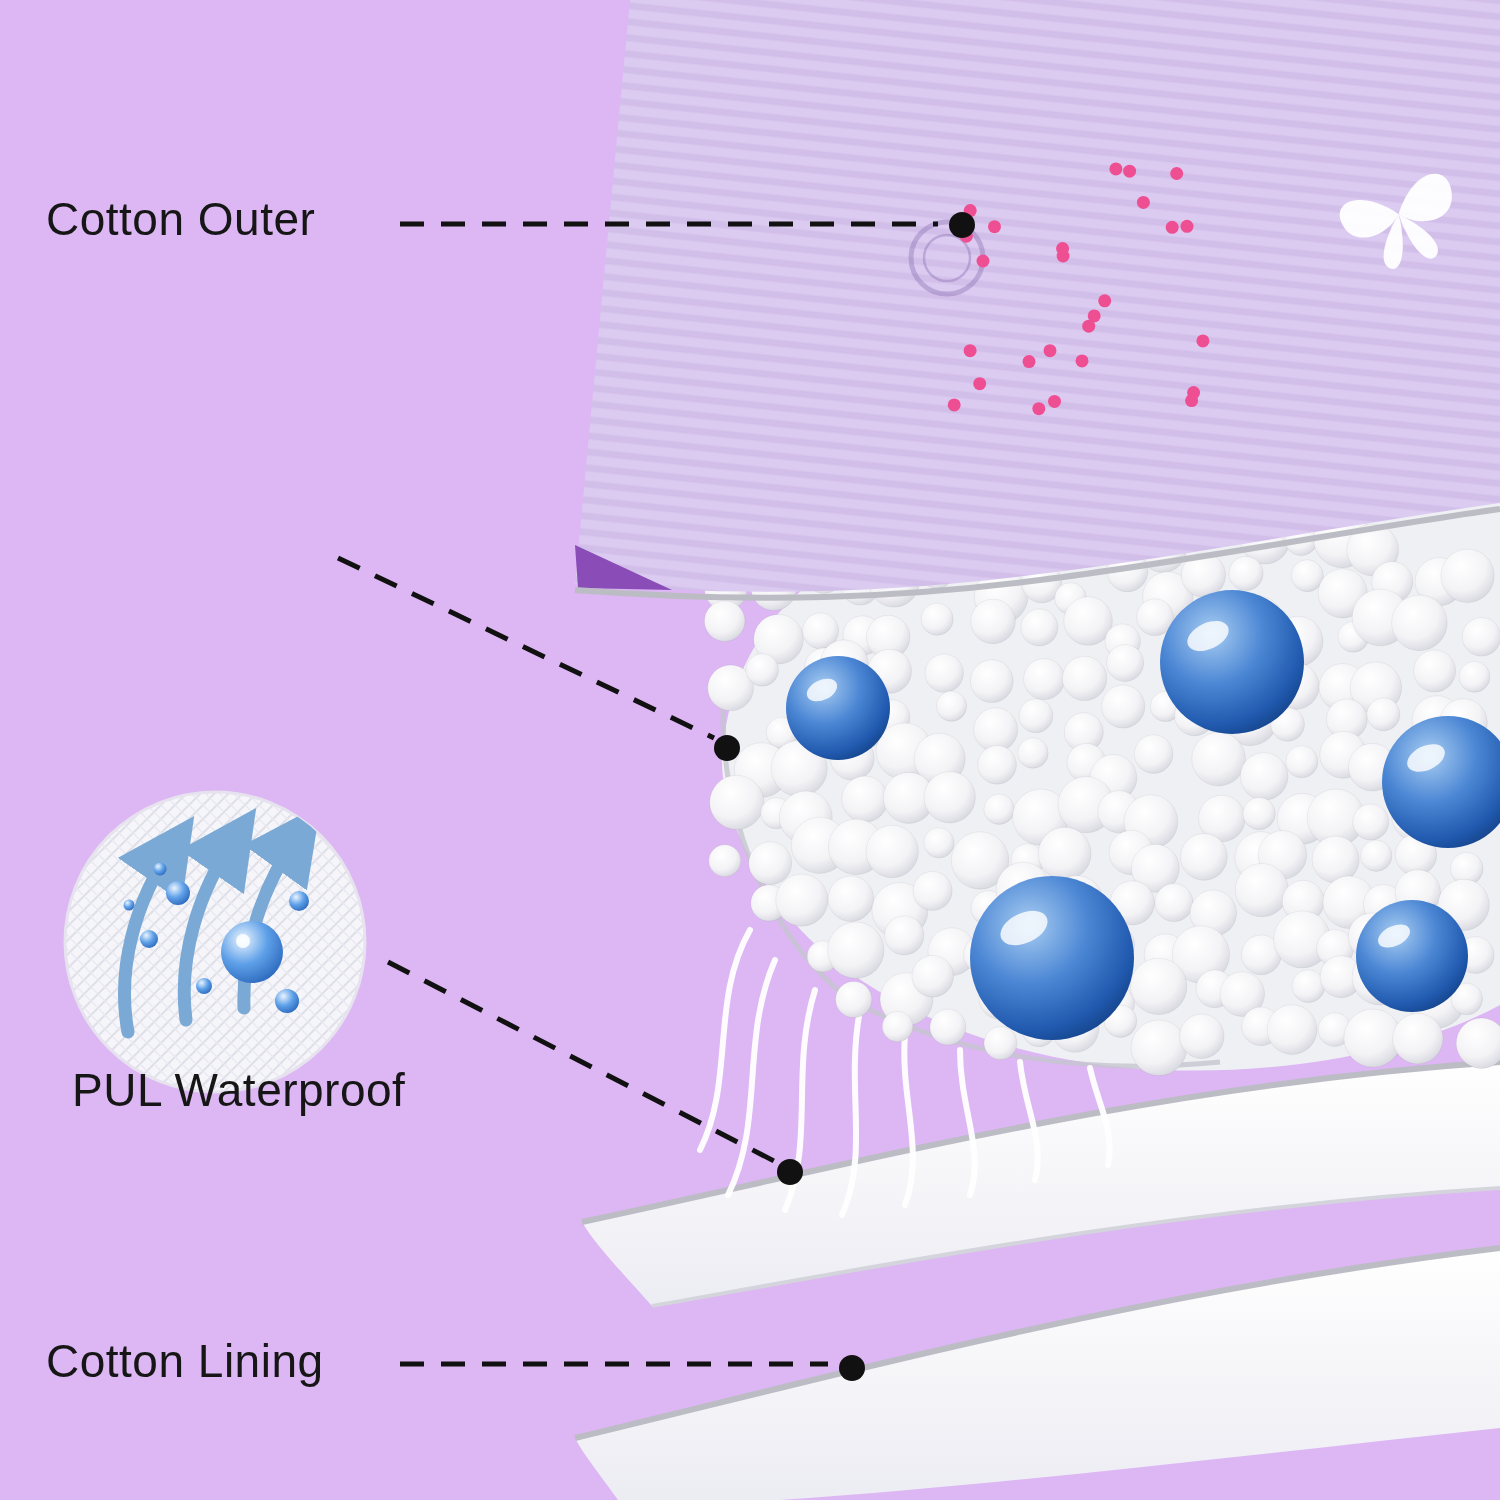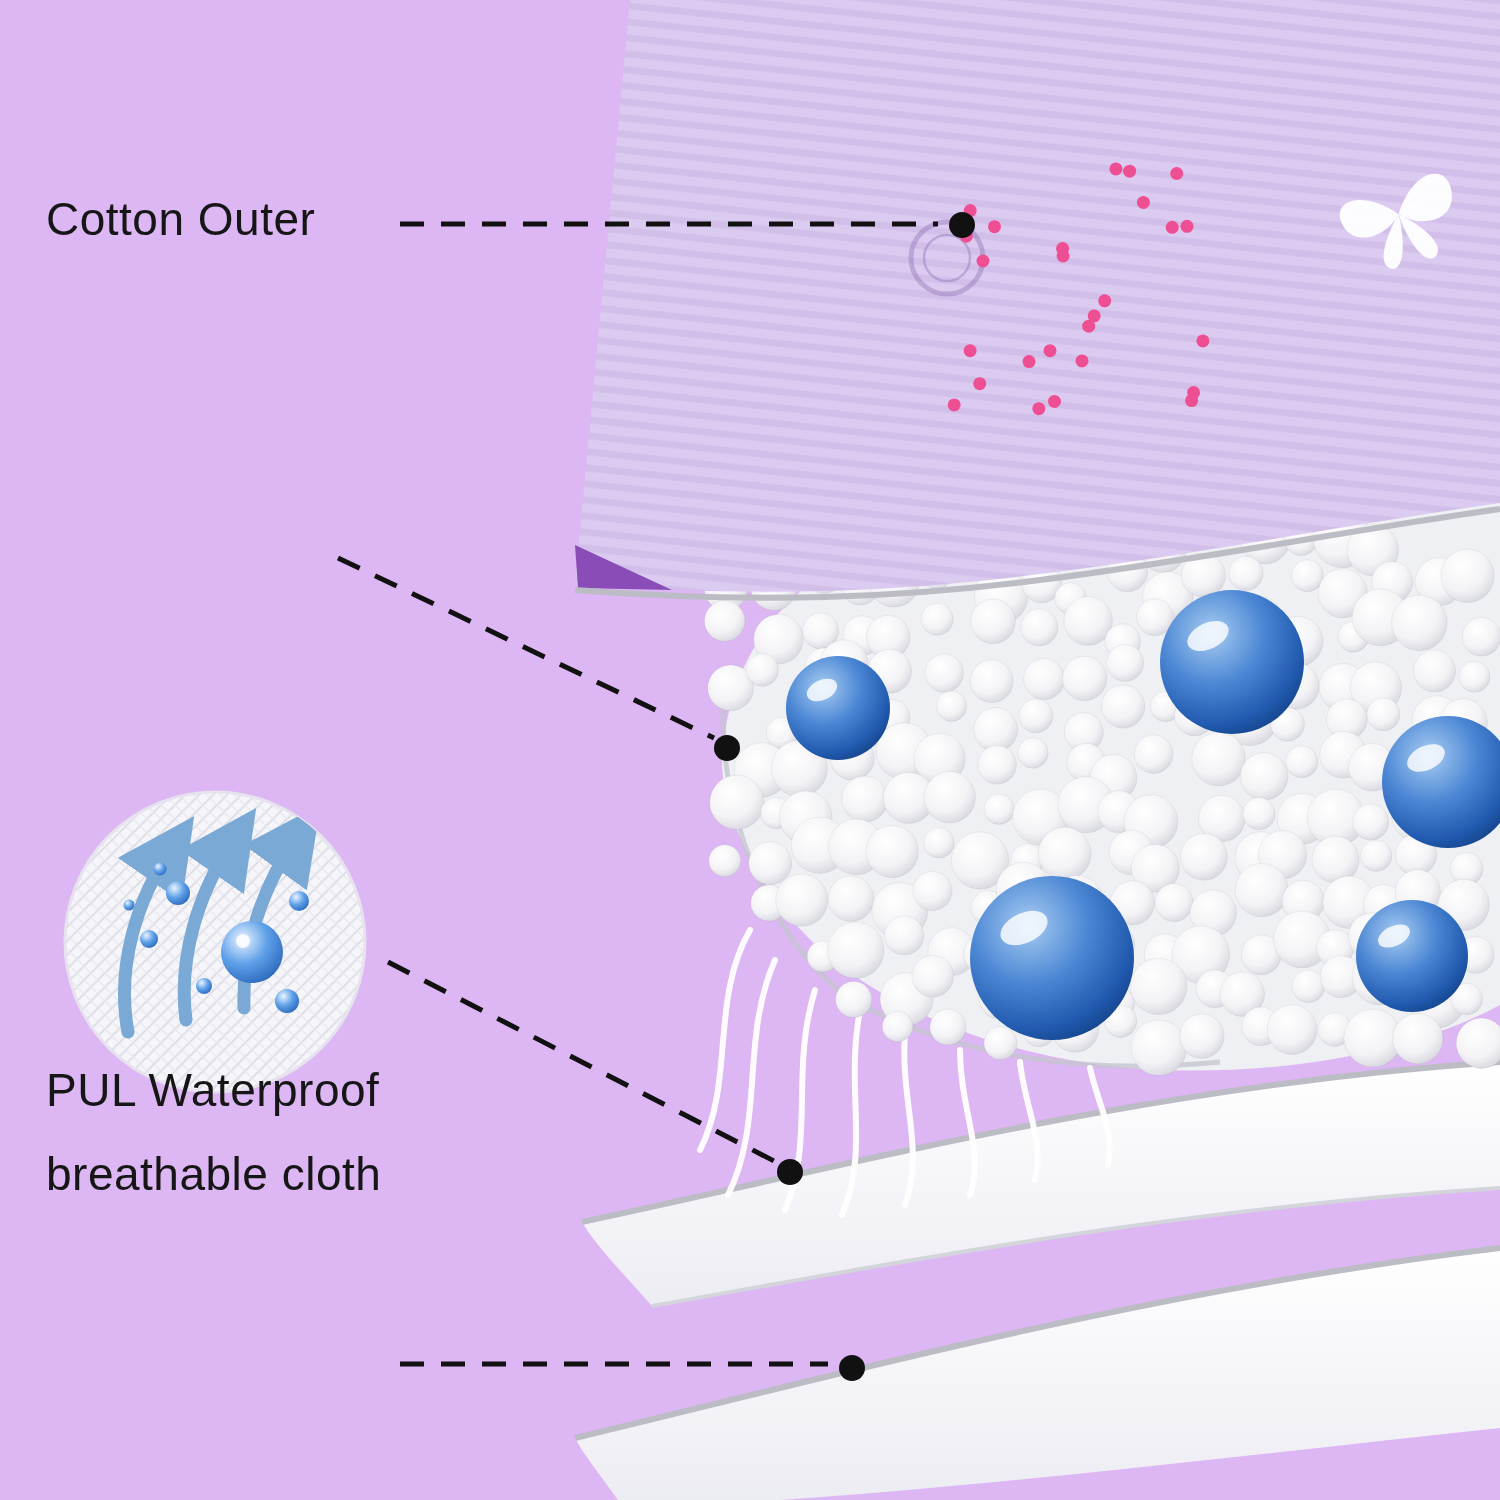--- a/index.html
+++ b/index.html
@@ -11,21 +11,21 @@
   }
   #canvas{ position:relative; width:1296px; height:1500px;text-decoration:underline; }
   svg.layer{ position:absolute; left:0; top:0; }
   .label{
     position:absolute;
     font-size:46px;
     color:#161616;
     letter-spacing:0.5px;
     white-space:nowrap;
   }
-  .label.two-line span{ display:block; line-height:84px; }
+  .label.two-line span{ display:block; line-height:84px;margin-left:26px; }
 </style>
 </head>
 <body>
 
 <div id="canvas">
 
   <svg class="layer" width="1500" height="1500" viewBox="0 0 1500 1500">
     <defs>
       <pattern id="ribs" width="16" height="16" patternUnits="userSpaceOnUse" patternTransform="rotate(96)">
         <rect width="16" height="16" fill="#dccbf1"></rect>
@@ -414,16 +414,16 @@
       <circle cx="790" cy="1172" r="13"></circle>
       <circle cx="852" cy="1368" r="13"></circle>
     </g>
   </svg>
 
   <div class="label" style="left:46px; top:192px;">Cotton Outer</div>
 
 
   <div class="label two-line" style="left:46px; top:1048px;">
     <span>PUL Waterproof</span>
-    <span>breathable cloth</span>
   </div>
 
+  <div class="label" style="left:46px; top:1334px;">Cotton Lining</div>
 </div>
 
 </body></html>

